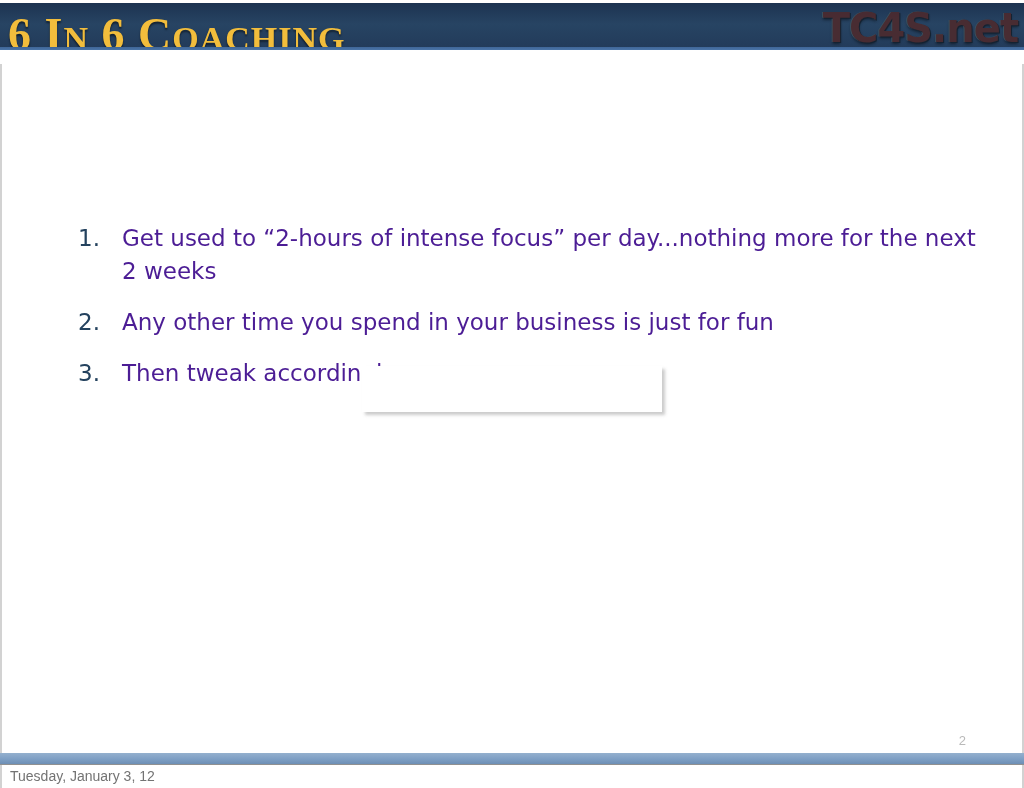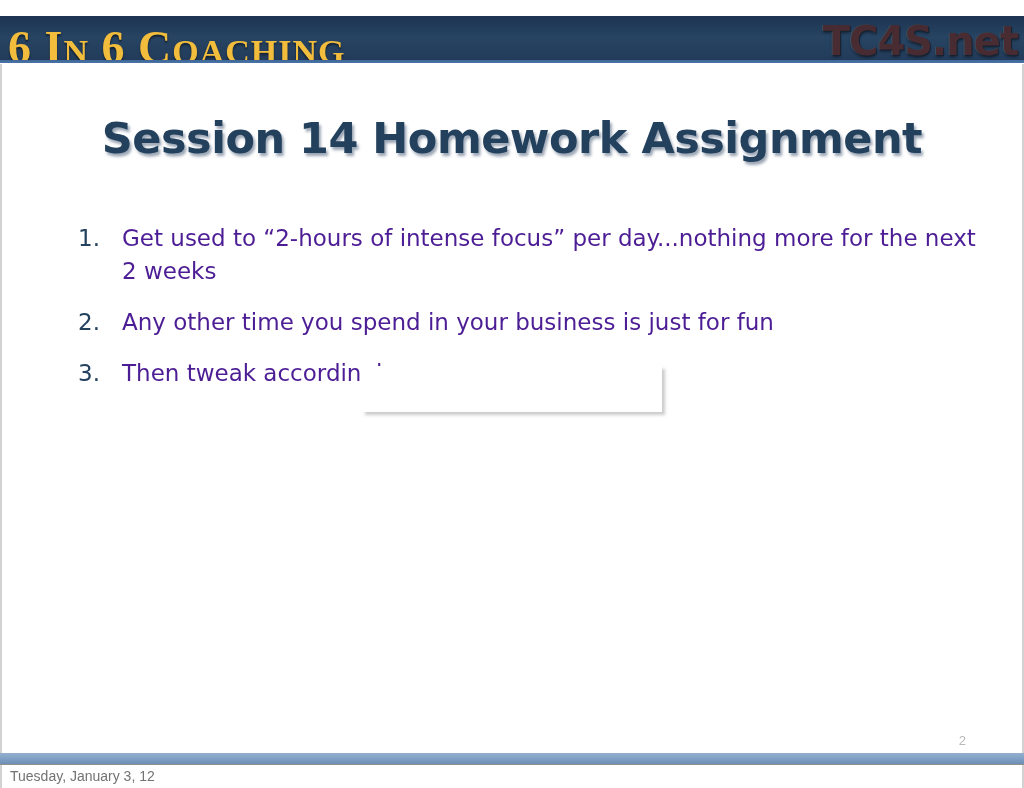--- a/index.html
+++ b/index.html
@@ -19,21 +19,21 @@
     width: 1024px;
     height: 788px;
     background: #ffffff;
     overflow: hidden;
   }
 
   
   .header-band {
     position: absolute;
     left: 0;
-    top: 16px;
+    top: 3px;
     width: 1024px;
     height: 47px;
     background: linear-gradient(180deg, #1d3351 0%, #274463 45%, #223a59 100%);
     overflow: hidden;
   }
   .header-band::after {
     content: "";
     position: absolute;
     left: 0;
     right: 0;
@@ -217,21 +217,20 @@
 
   <div class="header-band">
     <div class="brand-title">
       <span class="bigcap">6 I</span><span class="smallcap">N</span><span class="bigcap"> 6 C</span><span class="smallcap">OACHING</span>
     </div>
     <div class="site-logo">TC4S.net</div>
   </div>
 
   <div class="content-frame"></div>
 
-  <div class="slide-title">Session 14 Homework Assignment</div>
 
   <div class="bullet-list">
 
     <div class="bullet-row item-1">
       <div class="bullet-num">1.</div>
       <div class="bullet-text">Get used to “2-hours of intense focus” per day...nothing more for the next 2 weeks</div>
     </div>
 
     <div class="bullet-row item-2">
       <div class="bullet-num">2.</div>

